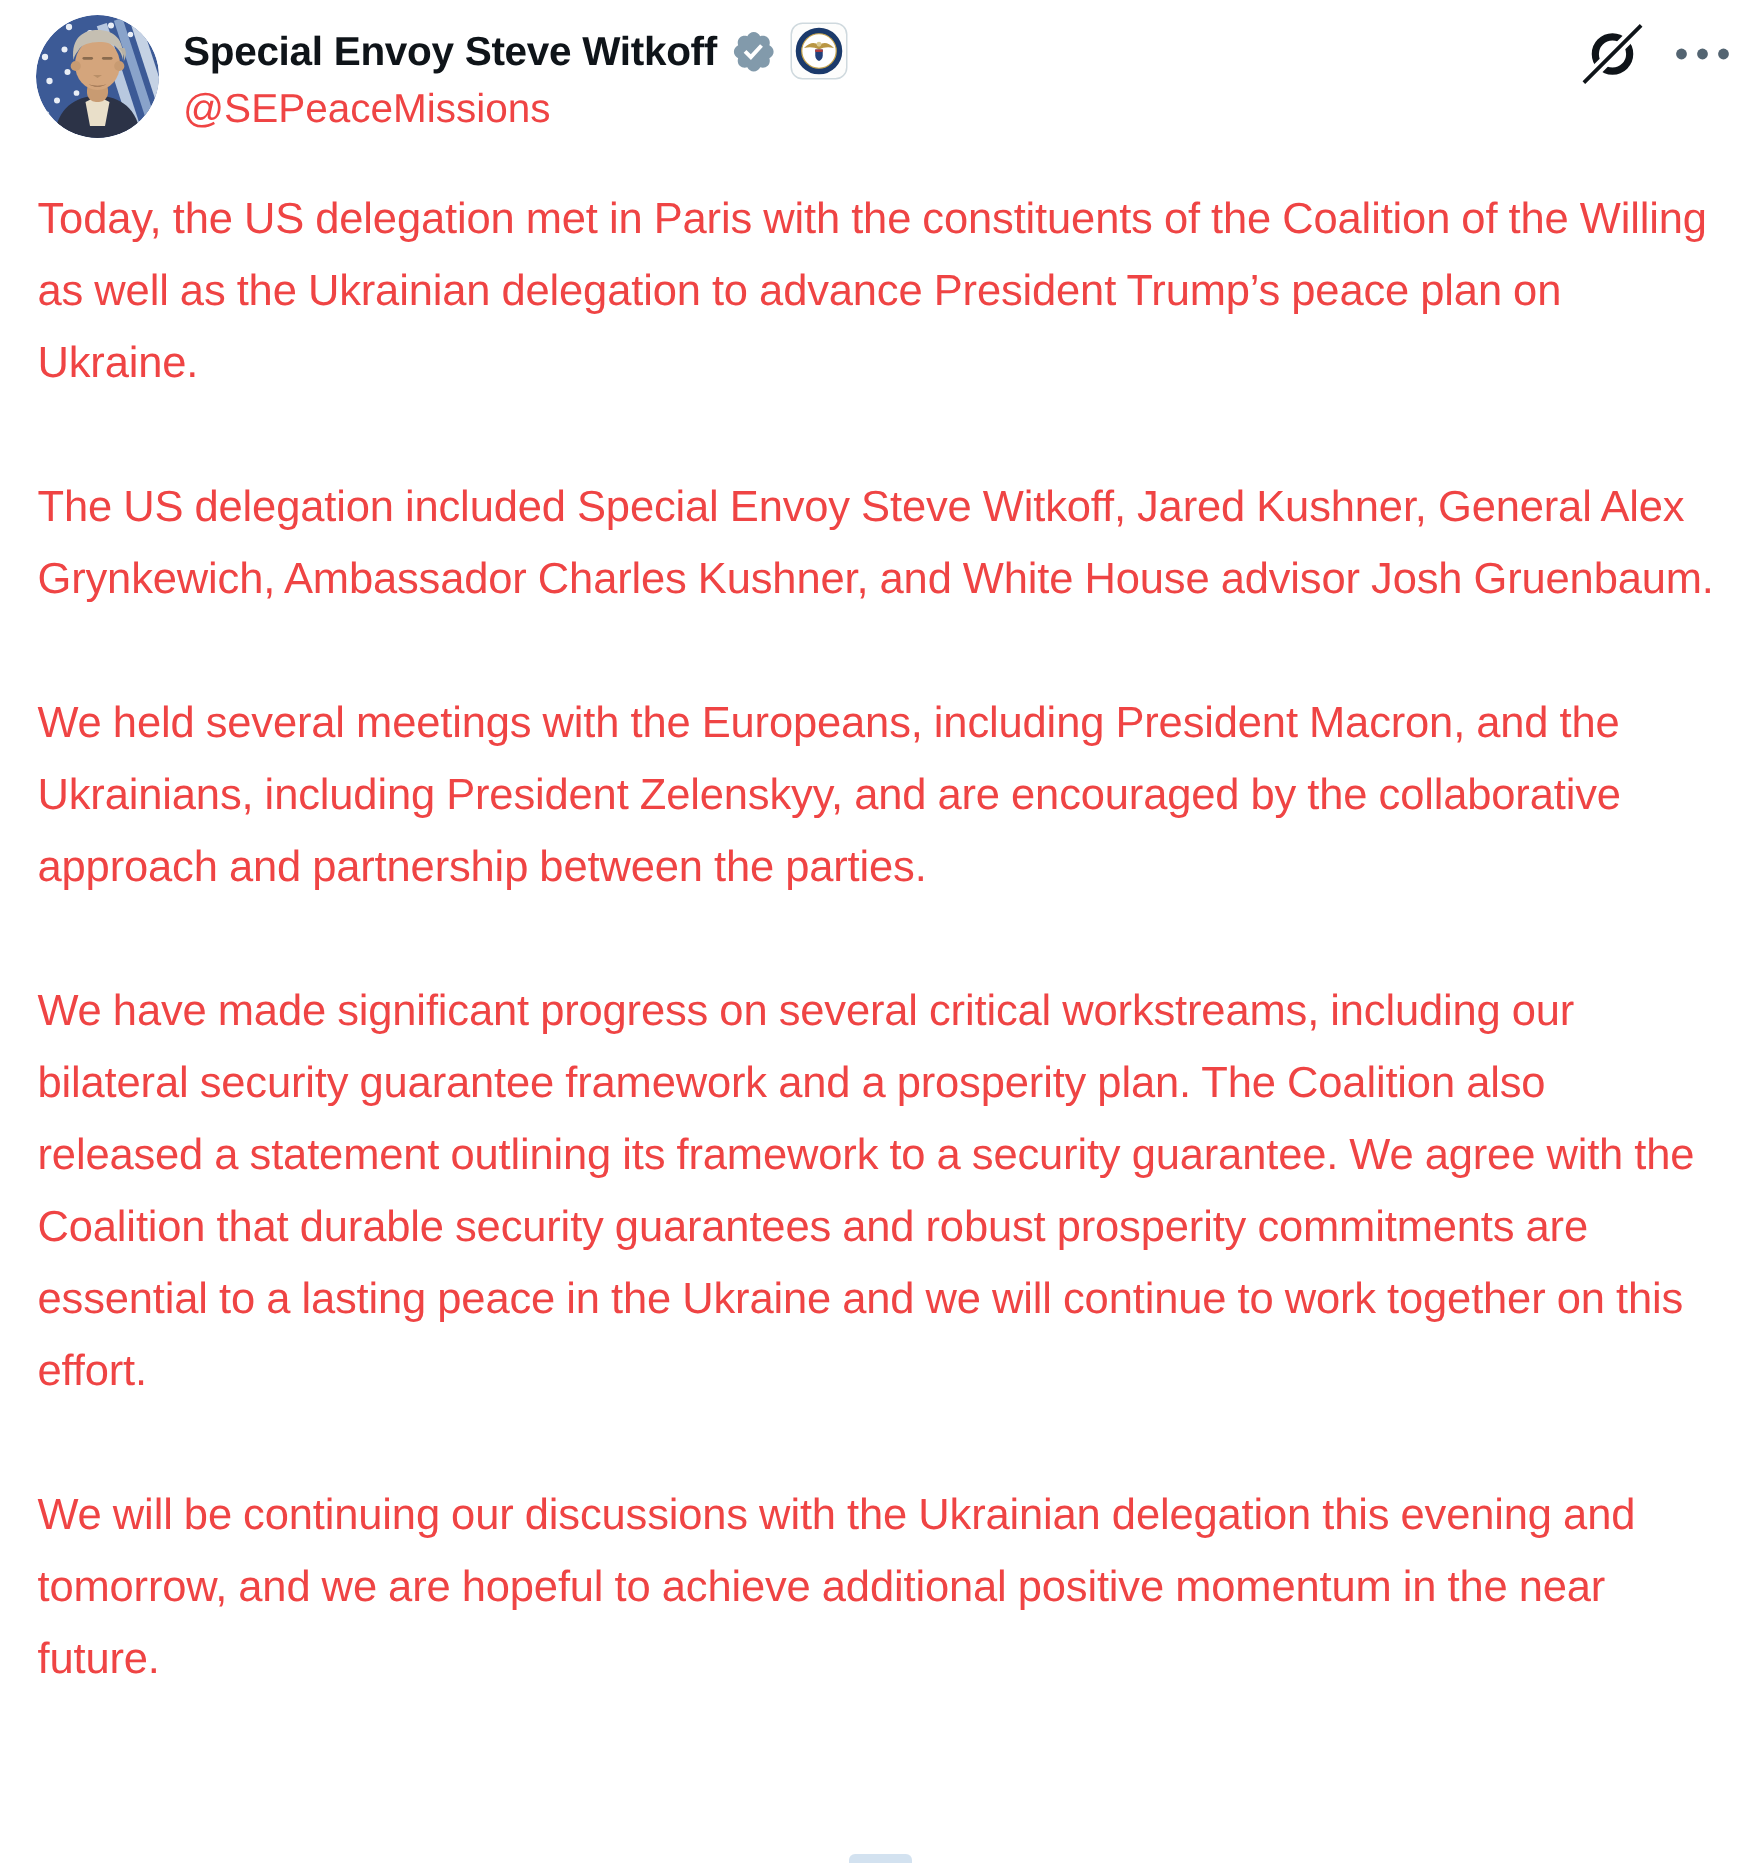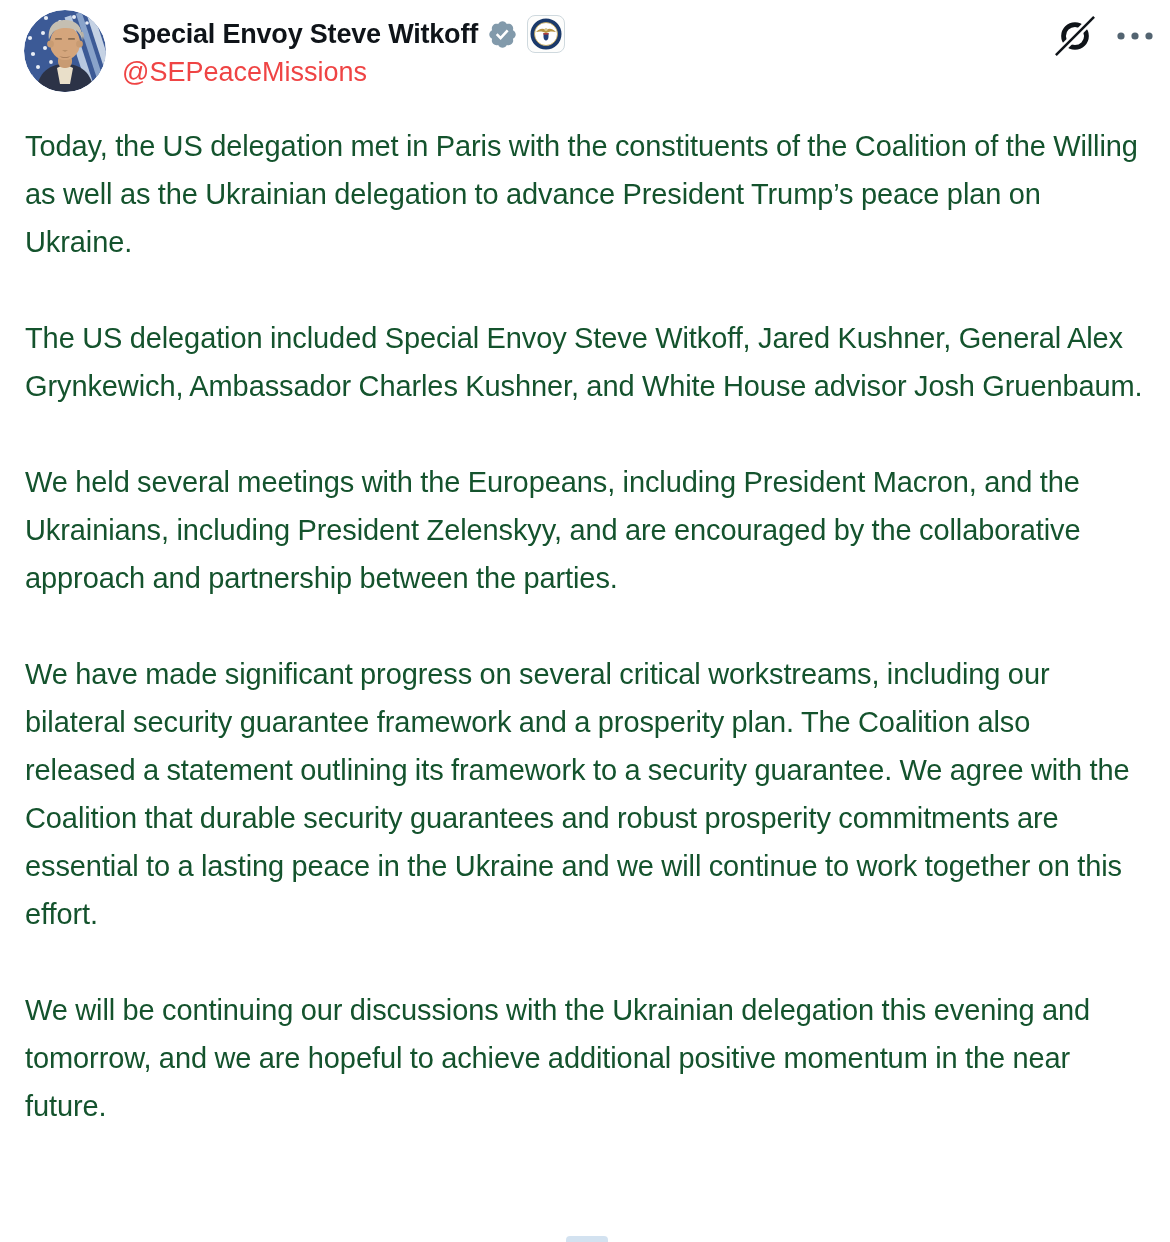--- a/index.html
+++ b/index.html
@@ -47,21 +47,21 @@
     display: flex; align-items: center; justify-content: center;
   }
   .grok-btn { width: 46px; height: 48px; }
   .more-btn { width: 46px; height: 48px; align-items: center; }
 
   
   .tweet-body {
     position: absolute; left: 25px; top: 122px; width: 1118px;
   }
   .tweet-body p {
-    font-size: 29px; line-height: 48px; color: #14532d;
+    font-size: 29px; line-height: 48px; color: #ef4444;
     margin: 0 0 48px 0; letter-spacing: -0.1px;
     word-spacing: -0.5px;
   }
   .tweet-body p:last-child { margin-bottom: 0; margin-top: 33px; }
 
   
   .embedded-card-edge {
     position: absolute; left: 566px; top: 1236px;
     width: 42px; height: 6px; border-radius: 4px 4px 0 0;
     background: #aecbe4; opacity: 0.55;

